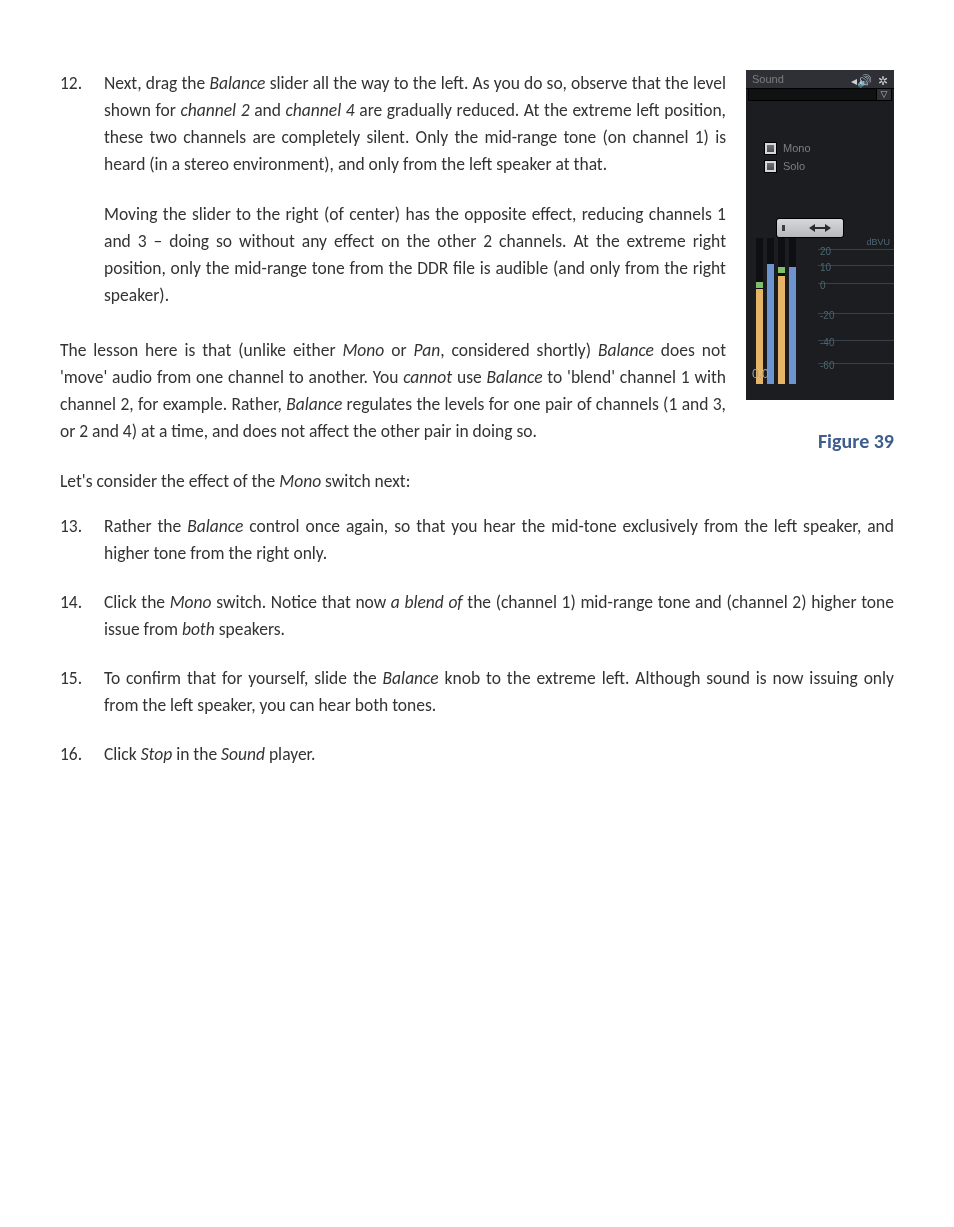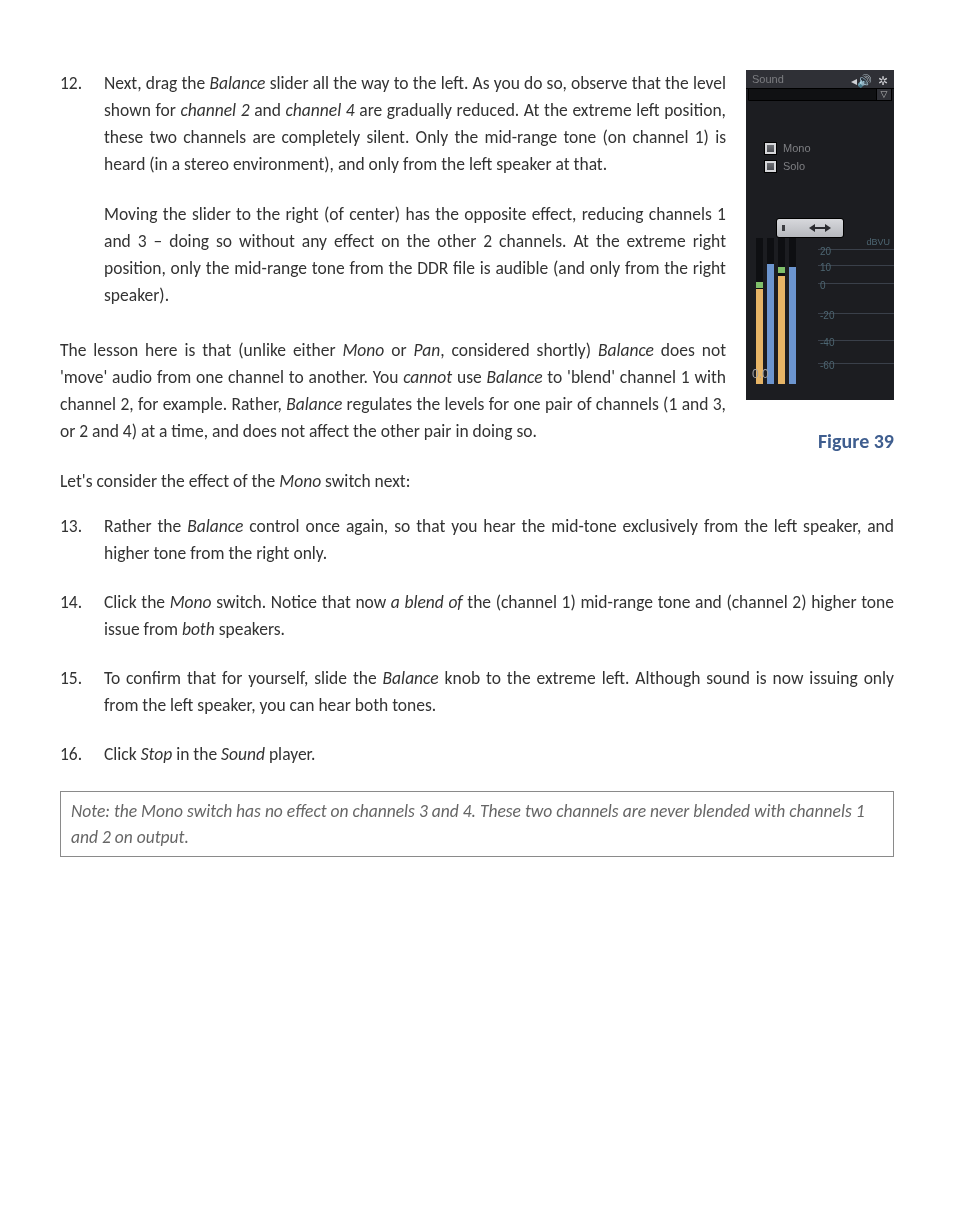--- a/index.html
+++ b/index.html
@@ -336,16 +336,15 @@
       <li>
         <span class="num">15.</span>
         <span>To confirm that for yourself, slide the </span><em>Balance</em><span> knob to the extreme left.  Although sound is now issuing only from the left speaker, you can hear both tones.</span>
       </li>
       <li>
         <span class="num">16.</span>
         <span>Click </span><em>Stop</em><span> in the </span><em>Sound</em><span> player.</span>
       </li>
     </ol>
 
-    <div class="note-box">Note: the Mono switch has no effect on channels 3 and 4.  These two channels are never blended with channels 1 and 2 on output.</div>
 
   </div>
 </div>
 
 </body></html>

